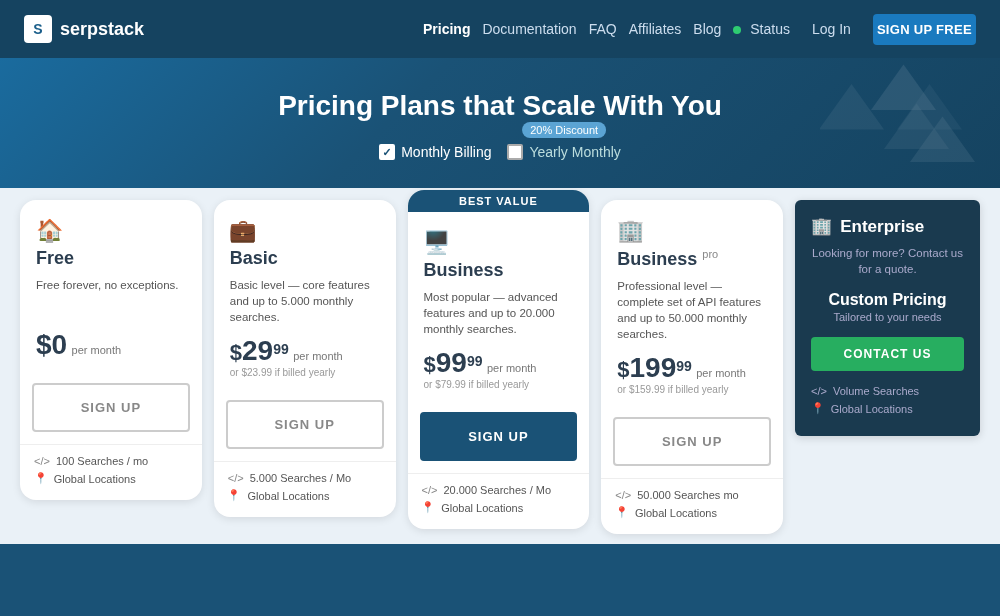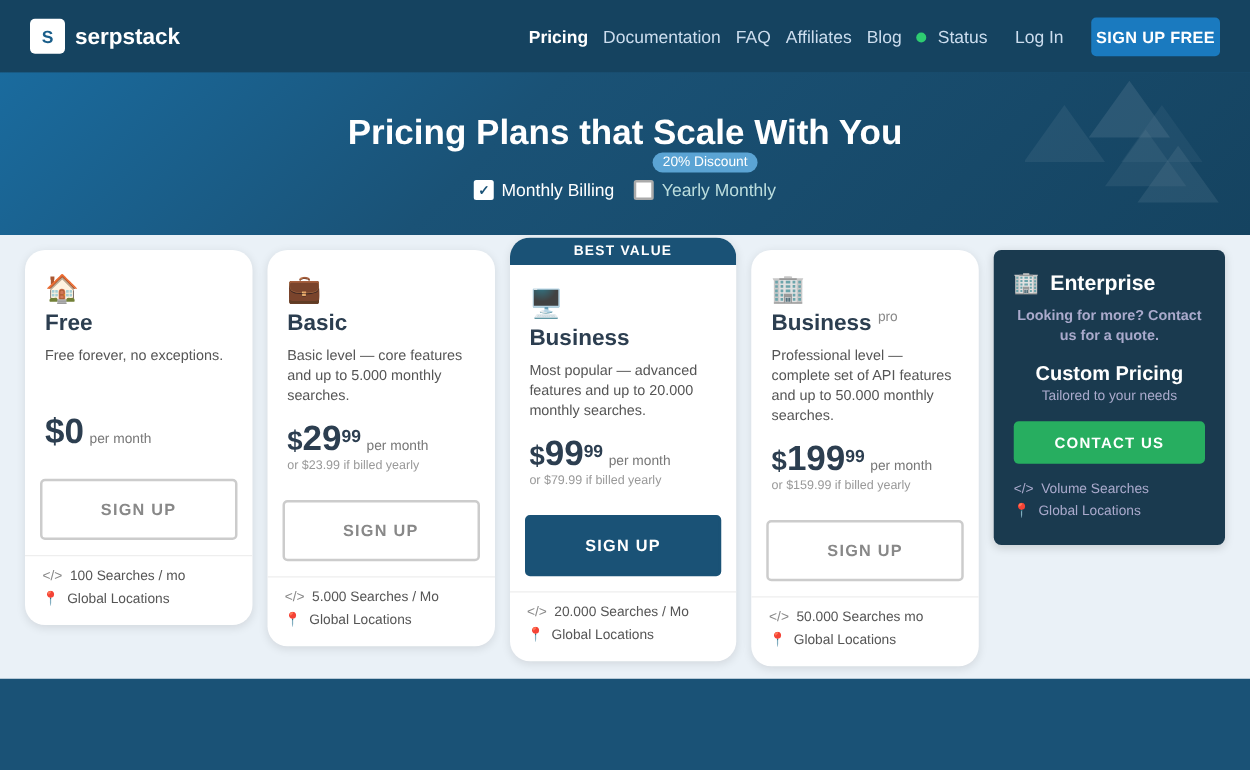--- a/index.html
+++ b/index.html
@@ -176,21 +176,21 @@
       background: #1a3a4f;
       border-radius: 6px;
       flex: 1;
       min-width: 155px;
       max-width: 185px;
       padding: 16px;
       box-shadow: 0 2px 8px rgba(0,0,0,0.15);
       color: white;
     }
     .enterprise-title { font-size: 17px; font-weight: 700; display: flex; align-items: center; gap: 8px; margin-bottom: 8px; }
-    .enterprise-subtitle { font-size: 11.5px; color: #aac; text-align: center; margin-bottom: 14px; line-height: 1.4; font-weight: bold; }
+    .enterprise-subtitle { font-size: 11.5px; color: #aac; text-align: center; margin-bottom: 14px; line-height: 1.4; }
     .custom-pricing-title { font-size: 16px; font-weight: 700; text-align: center; margin-bottom: 2px; }
     .custom-pricing-sub { font-size: 11px; color: #aac; text-align: center; margin-bottom: 14px; }
     .contact-btn {
       display: block; width: 100%; padding: 10px;
       background: #27ae60; border: none; border-radius: 4px;
       color: white; font-size: 12px; font-weight: 700;
       letter-spacing: 1px; cursor: pointer; margin-bottom: 14px;
       text-align: center;
     }
     .enterprise-feature {

